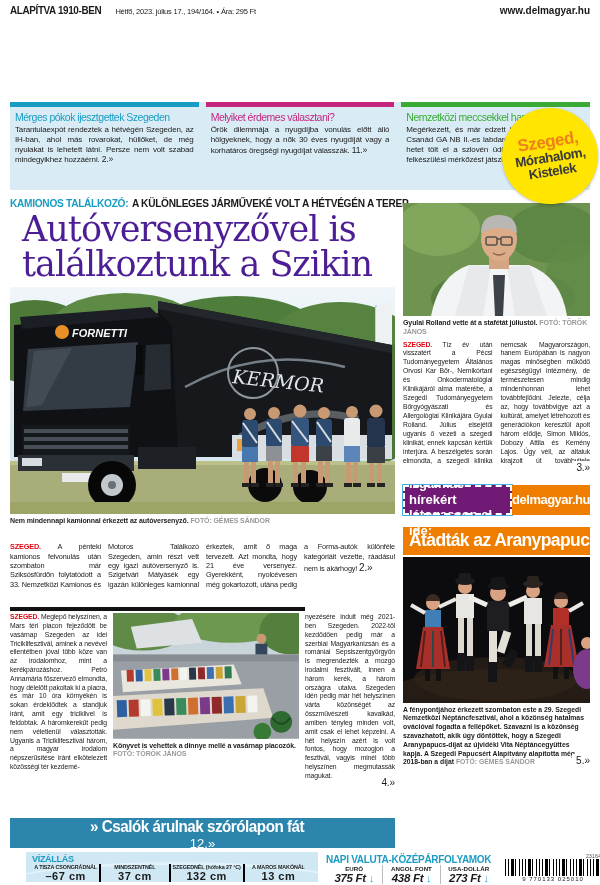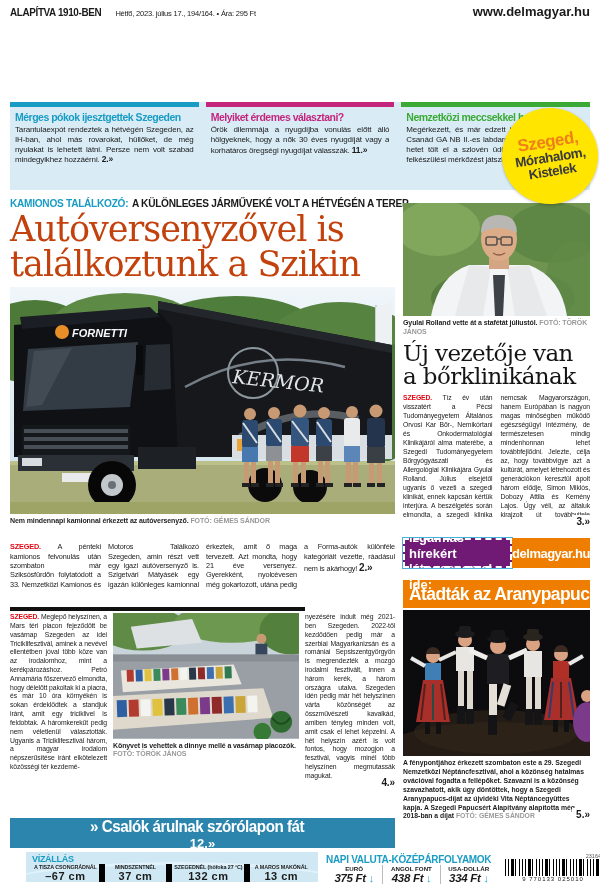--- a/index.html
+++ b/index.html
@@ -2,53 +2,53 @@
 <html lang="hu"><head>
 <meta charset="utf-8">
 <style>
   html,body{margin:0;padding:0;background:#e9e9e9;}
   .page{position:relative;width:600px;height:885px;background:#fff;margin:0 auto;overflow:hidden;
         font-family:"Liberation Sans",sans-serif;color:#1a1a1a;}
   
   .topbar{position:absolute;left:10px;top:4px;width:580px;height:16px;display:flex;align-items:baseline;}
   .founded{font-weight:bold;font-size:11px;letter-spacing:-0.4px;transform:scaleX(0.9);transform-origin:left;}
   .dateline{font-size:7.5px;margin-left:4px;letter-spacing:-0.2px;white-space:nowrap;}
-  .website{margin-left:auto;font-weight:bold;font-size:13px;}
+  .website{margin-left:auto;font-weight:bold;font-size:10px;}
   
   .masthead{position:absolute;left:8px;top:18px;width:584px;height:80px;}
   
   .teasers{position:absolute;left:10px;top:102px;width:580px;height:88px;background:#d9ecf6;display:flex;gap:7px;}
   .tz{flex:1;display:flex;flex-direction:column;min-width:0;}
   .tz-bar{height:5px;width:100%;}
-  .tz-title{font-size:10.5px;font-weight:bold;letter-spacing:-0.5px;margin:4px 4px 2px 5px;white-space:nowrap;overflow:hidden;}
+  .tz-title{font-size:10.5px;font-weight:normal;letter-spacing:-0.5px;margin:4px 4px 2px 5px;white-space:nowrap;overflow:hidden;}
   .tz-body{font-size:8px;line-height:1.22;text-align:justify;margin:0 5px 0 5px;letter-spacing:-0.15px;overflow:hidden;}
   .tz-body .pgref{font-size:8.5px;}
   .tz:last-child .tz-body{margin-right:58px;}
   .badge{position:absolute;right:-8px;top:6px;width:96px;height:96px;border-radius:50%;background:#ffe500;
          transform:rotate(-9deg);display:flex;flex-direction:column;justify-content:center;text-align:center;
          box-shadow:0 1px 3px rgba(0,0,0,.25);z-index:5;}
   .badge span{display:block;font-weight:bold;letter-spacing:-0.5px;line-height:1.05;}
   .badge .b1{font-size:17px;}
   .badge .b2,.badge .b3{font-size:13.5px;color:#3b3b3d;}
   
   .colL{position:absolute;left:10px;top:197px;width:385px;}
   .colR{position:absolute;left:403px;top:203px;width:187px;}
   
   .kicker{white-space:nowrap;font-weight:bold;font-size:11px;letter-spacing:-0.3px;transform:scaleX(0.92);transform-origin:left;}
   .kicker .klabel{margin-right:4px;}
-  .h1{font-family:"DejaVu Serif",serif;font-size:35px;line-height:0.99;letter-spacing:-1px;color:#c2410c;margin:3px 0 6px;}
+  .h1{font-family:"DejaVu Serif",serif;font-size:35px;line-height:0.99;letter-spacing:-1px;color:#4c1d95;margin:3px 12px 6px;}
   .h2{font-family:"DejaVu Serif",serif;font-size:30px;line-height:1;letter-spacing:-1px;color:#141414;margin:6px 0 7px;}
   .h3{font-family:"DejaVu Serif",serif;font-size:23px;line-height:1.02;letter-spacing:-0.6px;color:#141414;margin:5px 0 6px;}
   .photo{display:block;width:100%;}
   .cap{font-size:7px;font-weight:bold;line-height:1.25;margin:3px 0 4px;color:#1d1d1d;letter-spacing:-0.1px;}
   .credit{color:#999;font-weight:bold;}
   .loc{color:#e30613;font-weight:bold;}
   .body4{column-count:4;column-gap:7px;font-size:7.3px;line-height:1.3;text-align:justify;height:56px;overflow:hidden;
          letter-spacing:-0.15px;margin-top:16px;}
-  .pgref{font-weight:bold;font-size:10px;white-space:nowrap;}
+  .pgref{font-weight:normal;font-size:10px;white-space:nowrap;}
   .halfrule{border:0;border-top:4px solid #111;width:295px;margin:9px 0 2px 0;}
   
   .mrow{display:flex;gap:6px;margin-top:2px;}
   .mcol{font-size:6.8px;line-height:1.3;text-align:justify;letter-spacing:-0.1px;overflow:hidden;}
   .mleft{width:97px;height:176px;}
   .mmid{width:186px;}
   .mright{width:90px;height:176px;position:relative;}
   .mright .pgend{position:absolute;right:0;bottom:0;background:#fff;padding-left:3px;}
   
   .clinic-body{position:relative;column-count:2;column-gap:8px;font-size:6.8px;line-height:1.32;text-align:justify;
@@ -67,21 +67,21 @@
              display:flex;align-items:center;justify-content:space-between;padding:0 10px;box-sizing:border-box;}
   .bluestrip .stext{font-weight:bold;font-size:16px;letter-spacing:-0.5px;transform:scaleX(0.95);transform-origin:left;white-space:nowrap;}
   .bluestrip .pgref{font-size:13px;color:#fff;}
   
   .bottom{position:absolute;left:26px;top:852px;width:580px;height:30px;display:flex;gap:6px;}
   .water{width:292px;background:#cfe8f4;position:relative;overflow:hidden;padding:2px 6px;box-sizing:border-box;}
   .water:before{content:"";position:absolute;left:-20px;top:10px;width:340px;height:40px;border-radius:50%;
                 border-top:3px solid #e2f2fa;}
   .wtitle{font-size:9px;font-weight:bold;color:#1b9cc4;letter-spacing:-0.3px;position:relative;}
   .wrow{display:flex;position:relative;margin-top:0px;}
-  .witem{flex:1;text-align:center;border-left:6px solid #000000;padding:0 2px;}
+  .witem{flex:1;text-align:center;border-left:2px solid #000000;padding:0 2px;}
   .witem:first-child{border-left:0;}
   .wlabel{font-size:5.4px;font-weight:bold;white-space:nowrap;letter-spacing:-0.1px;}
   .wvalue{font-size:11px;font-weight:bold;letter-spacing:0.5px;margin-top:0px;}
   .curr{width:175px;padding:2px 2px;box-sizing:border-box;}
   .ctitle{font-size:10px;font-weight:bold;color:#1b9cc4;letter-spacing:-0.3px;white-space:nowrap;}
   .crow{display:flex;}
   .citem{flex:1;text-align:center;border-left:1px solid #bbb;}
   .citem:first-child{border-left:0;}
   .clabel{font-size:6.2px;font-weight:bold;white-space:nowrap;}
   .cvalue{font-size:11.5px;font-weight:bold;letter-spacing:-0.3px;white-space:nowrap;font-style:italic;}
@@ -345,21 +345,20 @@
       <rect x="83" y="34" width="11" height="8" rx="2" fill="none" stroke="#54504c" stroke-width="1.5"></rect>
       <rect x="98" y="34" width="11" height="8" rx="2" fill="none" stroke="#54504c" stroke-width="1.5"></rect>
       <line x1="94" y1="36" x2="98" y2="36" stroke="#54504c" stroke-width="1.5"></line>
       <path d="M90,50 Q96,54 102,50" stroke="#8a5f46" stroke-width="1.5" fill="none"></path>
     </svg>
     <div class="cap">
       <span>Gyulai Rolland vette át a stafétát júliustól.</span>
       <span class="credit">FOTÓ: TÖRÖK JÁNOS</span>
     </div>
 
-    <div class="h3">Új vezetője van a bőrklinikának</div>
 
     <div class="clinic-body">
       <span class="loc">SZEGED.</span>
       <span>Tíz év után visszatért a Pécsi Tudományegyetem Általános Orvosi Kar Bőr-, Nemikórtani és Onkodermatológiai Klinikájáról alma materébe, a Szegedi Tudományegyetem Bőrgyógyászati és Allergológiai Klinikájára Gyulai Rolland. Július elsejétől ugyanis ő vezeti a szegedi klinikát, ennek kapcsán kértük interjúra. A beszélgetés során elmondta, a szegedi klinika nemcsak Magyarországon, hanem Európában is nagyon magas minőségben működő egészségügyi intézmény, de természetesen mindig mindenhonnan lehet továbbfejlődni. Jelezte, célja az, hogy továbbvigye azt a kultúrát, amelyet létrehozott és generációkon keresztül ápolt három elődje, Simon Miklós, Dobozy Attila és Kemény Lajos. Úgy véli, az általuk kirajzolt út továbbvitele garanciája az előrelépésre. Mindemellett célja az is, hogy növeljék azoknak a melanomával küzdőknek a számát, akiket meg tudnak gyógyítani, vagy legalábbis évtizedekre tünetmentessé tudnak tenni. Kérdésünkre elmondta, jelenleg a melanomás betegek 50 százalékának tudnak reményt adni.</span>
       <span class="pgref pgend">3.»</span>
     </div>
 
     <div class="promo">
       <div class="promo-left">További izgalmas hírekért látogasson el ide:</div>
       <div class="promo-right">delmagyar.hu</div>
@@ -479,21 +478,21 @@
         <div class="citem">
           <div class="clabel">EURÓ</div>
           <div class="cvalue"><span>375 Ft</span> <span class="trend" style="color: rgb(42, 169, 220);">↓</span></div>
         </div>
         <div class="citem">
           <div class="clabel">ANGOL FONT</div>
           <div class="cvalue"><span>438 Ft</span> <span class="trend" style="color: rgb(42, 169, 220);">↓</span></div>
         </div>
         <div class="citem">
           <div class="clabel">USA-DOLLÁR</div>
-          <div class="cvalue"><span>334 Ft</span> <span class="trend" style="color: rgb(42, 169, 220);">↓</span></div>
+          <div class="cvalue"><span>273 Ft</span> <span class="trend" style="color: rgb(42, 169, 220);">↓</span></div>
         </div>
       </div>
     </div>
 
     <div class="bc">
       <div class="bc-top">23164</div>
       <div class="bc-bars"></div>
       <div class="bc-num">9 770133 025010</div>
     </div>
   </div>

